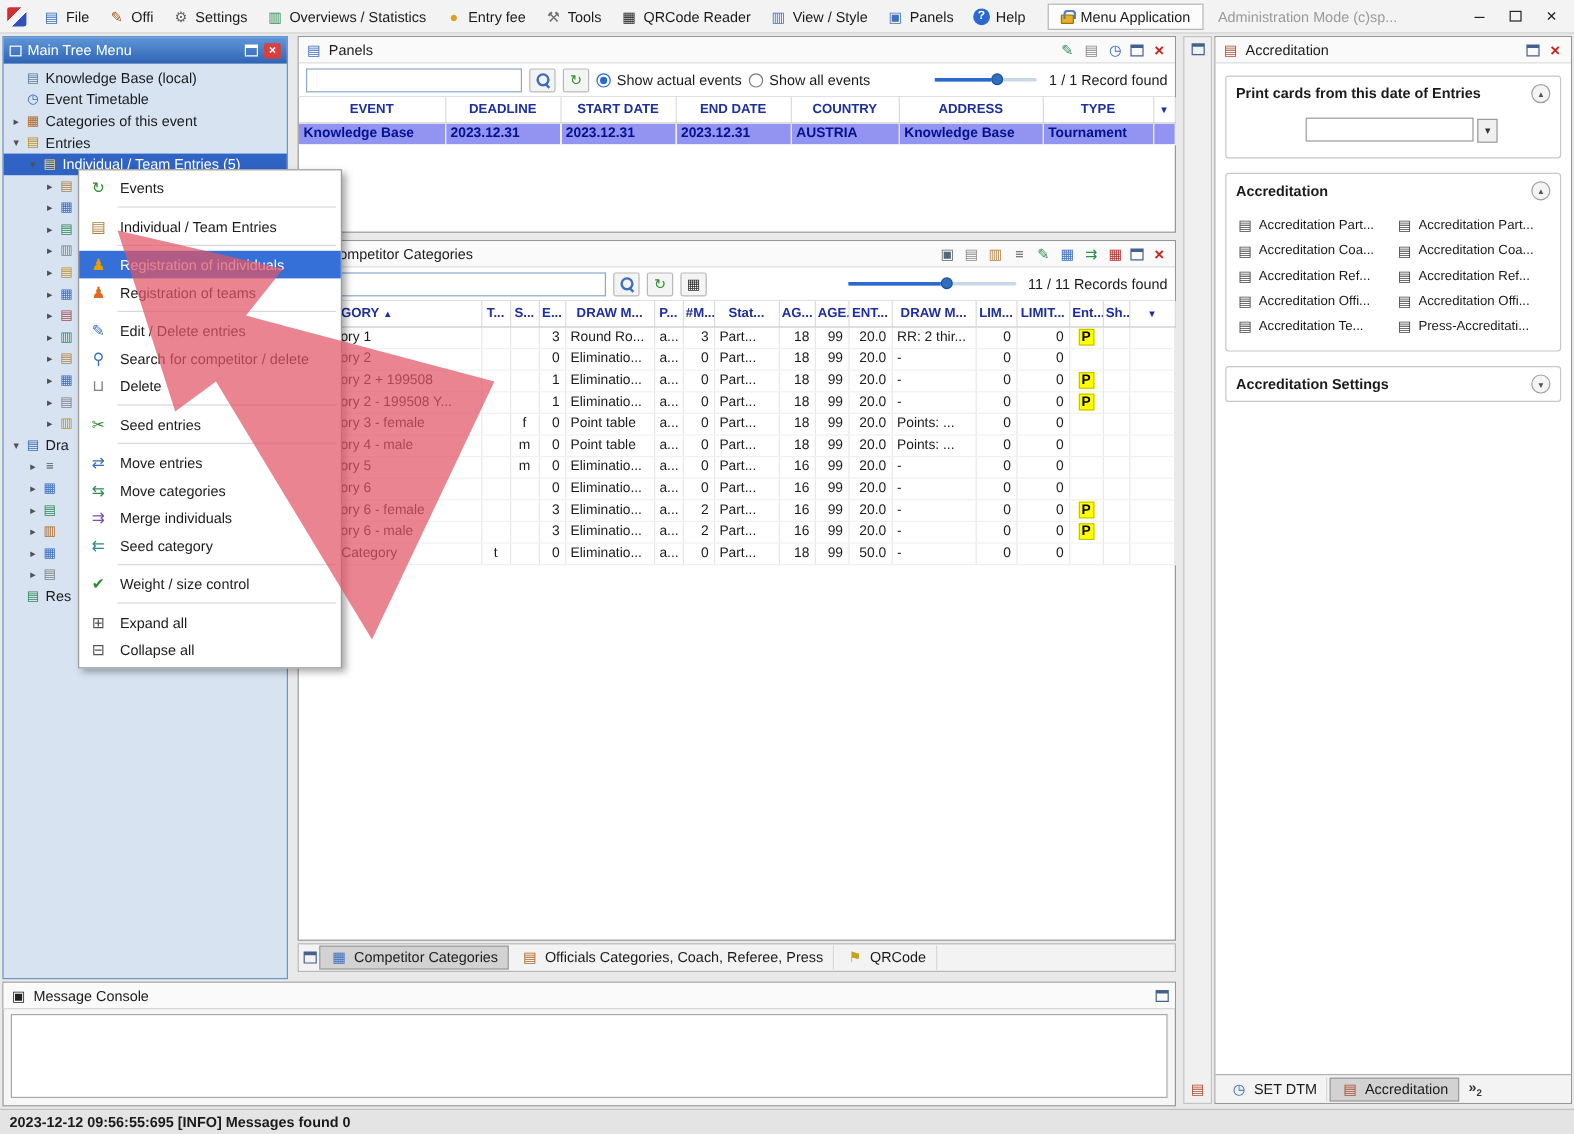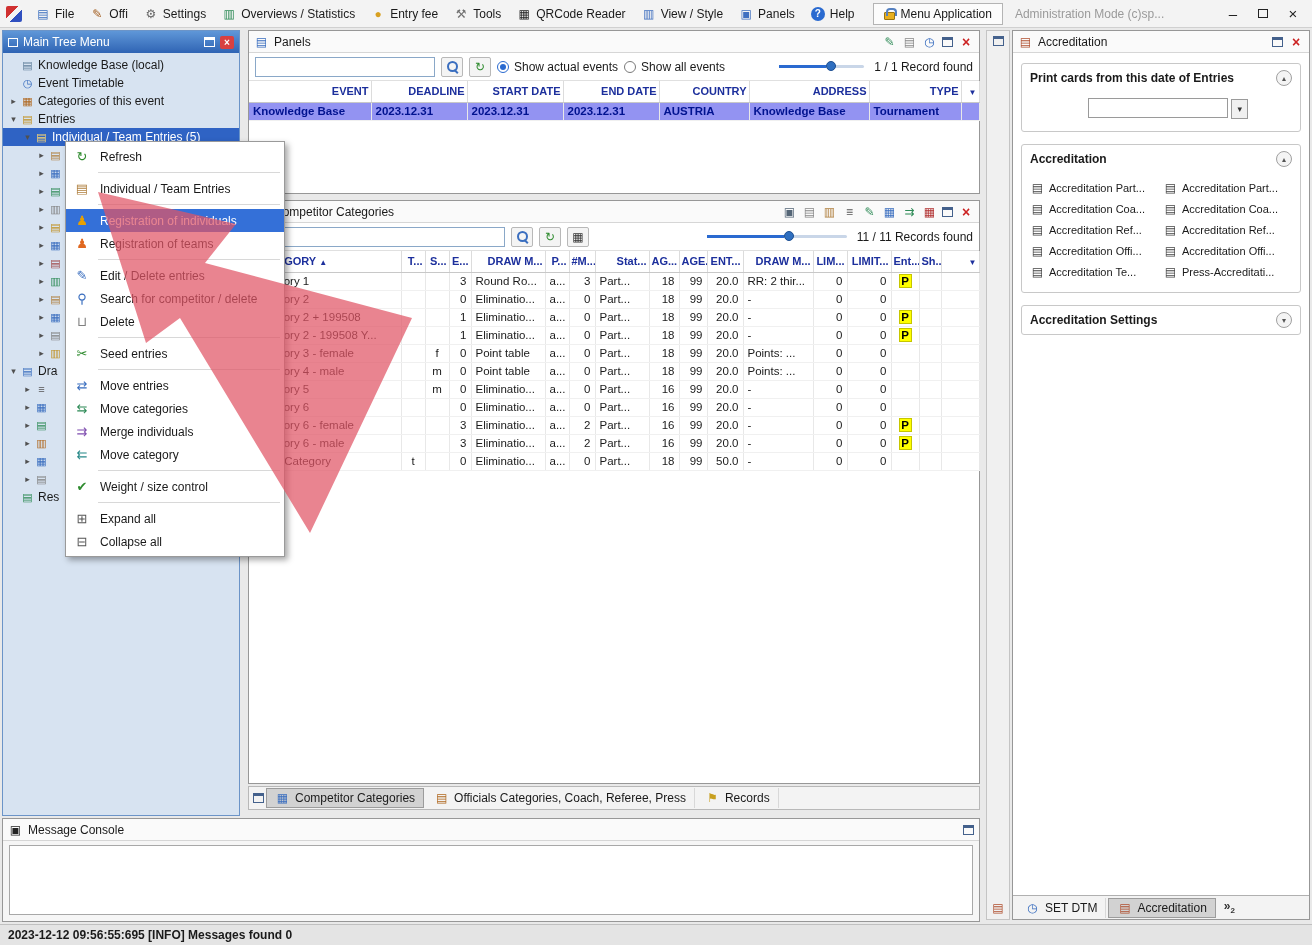--- a/index.html
+++ b/index.html
@@ -54,21 +54,21 @@
   .rdot { width:12px; height:12px; border:1px solid #7a7a7a; border-radius:50%; background:#fff; position:relative; display:inline-block; }
   .rdot.on { border-color:#2a6ad0; }
   .rdot.on::after { content:""; position:absolute; left:2px; top:2px; width:6px; height:6px; border-radius:50%; background:#2a6ad0; }
   .slider { position:relative; height:3px; background:#c9d6e8; border-radius:2px; display:inline-block; }
   .slider .fillpart { position:absolute; left:0; top:0; height:3px; width:55%; background:#2a6ad0; }
   .sl-knob { position:absolute; left:55%; top:-4px; width:10px; height:10px; border-radius:50%;
     background:#2f6fc0; border:1px solid #1d4f92; }
   .records { margin-left:4px; white-space:nowrap; color:#1a1a1a; }
   
   .grid { border-collapse:collapse; table-layout:fixed; width:730px; }
-  .grid th { color:#1c2f9c; font-weight:bold; font-size:11px; text-align:right; height:21px;
+  .grid th { color:#1c2f9c; font-weight:bold; font-size:11px; text-align:center; height:21px;
     border-right:1px solid #dcdcdc; border-bottom:1px solid #c8c8c8; background:#fff;
     overflow:hidden; white-space:nowrap; padding:0 2px; }
   .grid td { font-size:11.5px; height:18px; padding:0 4px; border-right:1px solid #e8e8e8;
     border-bottom:1px solid #f0f0f0; overflow:hidden; white-space:nowrap; }
   .grid .num { text-align:right; }
   .grid .ctr { text-align:center; padding:0 1px; }
   .grid th.al { text-align:left; padding-left:6px; }
   .sort { font-size:8px; color:#1c2f9c; margin-left:3px; }
   .funnel { font-size:8px; color:#1c2f9c; }
   tr.sel td { background:#9393f2; color:#00128f; font-weight:600; }
@@ -747,21 +747,21 @@
   <div class="tab active">
     <span class="gi" style="color:#3a6ebf">▦</span>
     <span>Competitor Categories</span>
   </div>
   <div class="tab">
     <span class="gi" style="color:#b06820">▤</span>
     <span>Officials Categories, Coach, Referee, Press</span>
   </div>
   <div class="tab">
     <span class="gi" style="color:#c8a020">⚑</span>
-    <span>Records</span>
+    <span>QRCode</span>
   </div>
 </div>
 
 <div id="right-strip">
   <span class="ic-rest dark"></span>
   <span class="gi bottom" style="color:#b05030">▤</span>
 </div>
 
 <div id="acc-panel" class="panel">
   <div class="p-title">
@@ -873,21 +873,21 @@
 </div>
 
 <div id="statusbar">
   <span>2023-12-12 09:56:55:695 [INFO] Messages found 0</span>
 </div>
 
 <div id="ctx-menu">
 
     <div class="mi">
       <span class="mi-ic" style="color: rgb(46, 139, 46);">↻</span>
-      <span class="mi-label">Refresh</span>
+      <span class="mi-label">Events</span>
     </div>
 
     <div class="mi sepb">
       <span class="mi-ic" style="color: rgb(176, 128, 64);">▤</span>
       <span class="mi-label">Individual / Team Entries</span>
     </div>
 
     <div class="mi sel sepb">
       <span class="mi-ic" style="color: rgb(232, 160, 0);">♟</span>
       <span class="mi-label">Registration of individuals</span>
@@ -928,21 +928,21 @@
       <span class="mi-label">Move categories</span>
     </div>
 
     <div class="mi">
       <span class="mi-ic" style="color: rgb(128, 80, 176);">⇉</span>
       <span class="mi-label">Merge individuals</span>
     </div>
 
     <div class="mi">
       <span class="mi-ic" style="color: rgb(42, 138, 138);">⇇</span>
-      <span class="mi-label">Move category</span>
+      <span class="mi-label">Seed category</span>
     </div>
 
     <div class="mi sepb">
       <span class="mi-ic" style="color: rgb(46, 139, 46);">✔</span>
       <span class="mi-label">Weight / size control</span>
     </div>
 
     <div class="mi sepb">
       <span class="mi-ic" style="color: rgb(85, 85, 85);">⊞</span>
       <span class="mi-label">Expand all</span>

